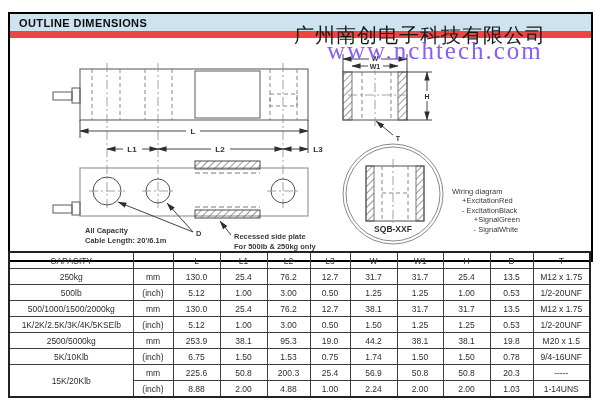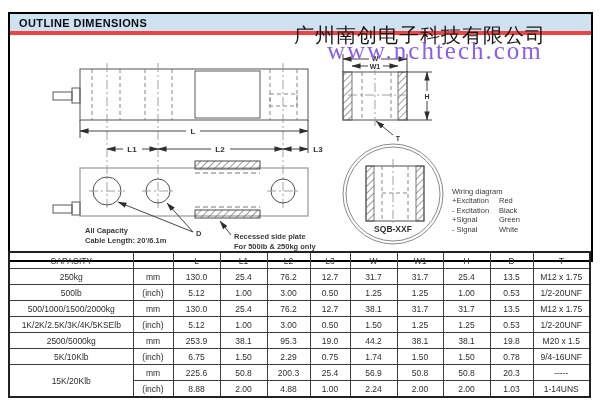--- a/index.html
+++ b/index.html
@@ -21,36 +21,36 @@
     font-size:25px; letter-spacing:2px; color:#8b5cf6; white-space:nowrap;
   }
 
   
   #outer-box {
     left:8px; top:12px; width:581px; height:246px;
     border:2px solid #000; background:#fff;
   }
   #title-bar {
     position:absolute; left:0; top:0; width:100%; height:17px;
-    background:#cfe2f0; border-bottom:4px solid #ef4444;
+    background:#cfe2f0; border-bottom:7px solid #ef4444;
     display:flex; align-items:center;
   }
   #title-bar span {
     font-size:11px; font-weight:bold; color:#0c0c14;
     letter-spacing:0.4px; padding-left:9px;
   }
 
   #drawing-svg { left:10px; top:33px; z-index:2; }
 
   
   #wiring {
     left:452px; top:187px; z-index:3;
     font-size:7.5px; line-height:9.4px; color:#3a3a3a; white-space:nowrap;
   }
-  #wiring .sig { display:inline-block; width:47px; }
+  #wiring .sig { display:inline-block; width:47px;text-align:right; }
 
   
   #dim-table {
     position:absolute; left:8px; top:251px; width:565px; z-index:2;
     border-collapse:collapse; table-layout:fixed;
     font-size:8.5px; color:#2d2d2d; border:2px solid #222;
   }
   #dim-table td, #dim-table th {
     border:1px solid #3c3c3c; text-align:center; vertical-align:middle;
     height:15px; padding:0; font-weight:normal; overflow:hidden; white-space:nowrap;
@@ -312,21 +312,21 @@
     <td>38.1</td>
     <td>38.1</td>
     <td>19.8</td>
     <td>M20 x 1.5</td>
   </tr>
   <tr>
     <td>5K/10Klb</td>
     <td>(inch)</td>
     <td>6.75</td>
     <td>1.50</td>
-    <td>2.29</td>
+    <td>1.53</td>
     <td>0.75</td>
     <td>1.74</td>
     <td>1.50</td>
     <td>1.50</td>
     <td>0.78</td>
     <td>9/4-16UNF</td>
   </tr>
   <tr>
     <td rowspan="2">15K/20Klb</td>
     <td>mm</td>

